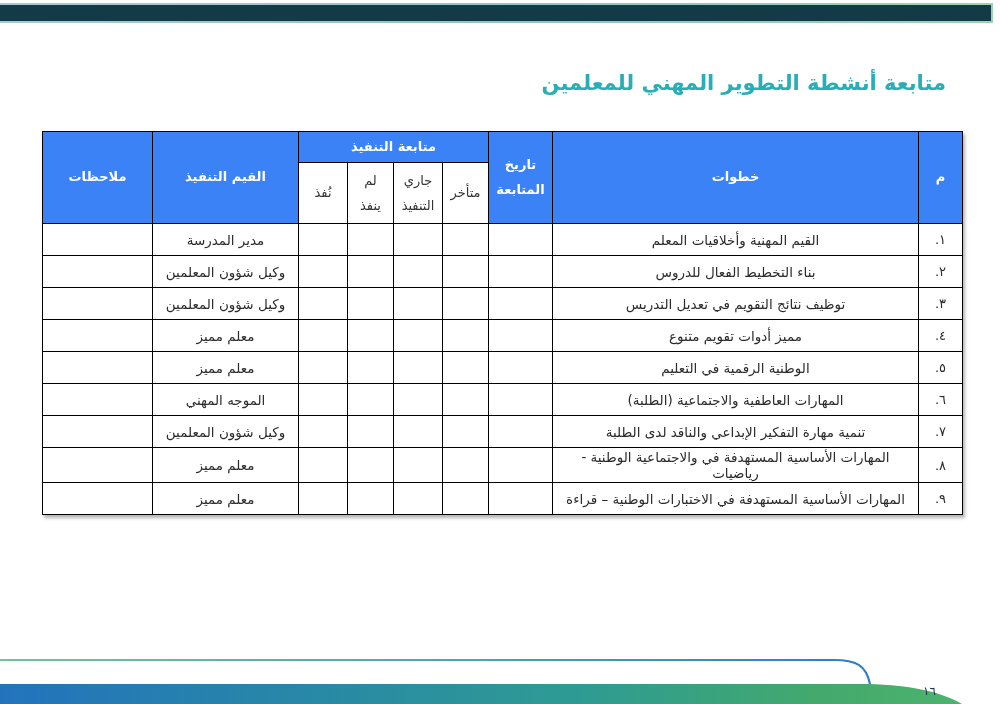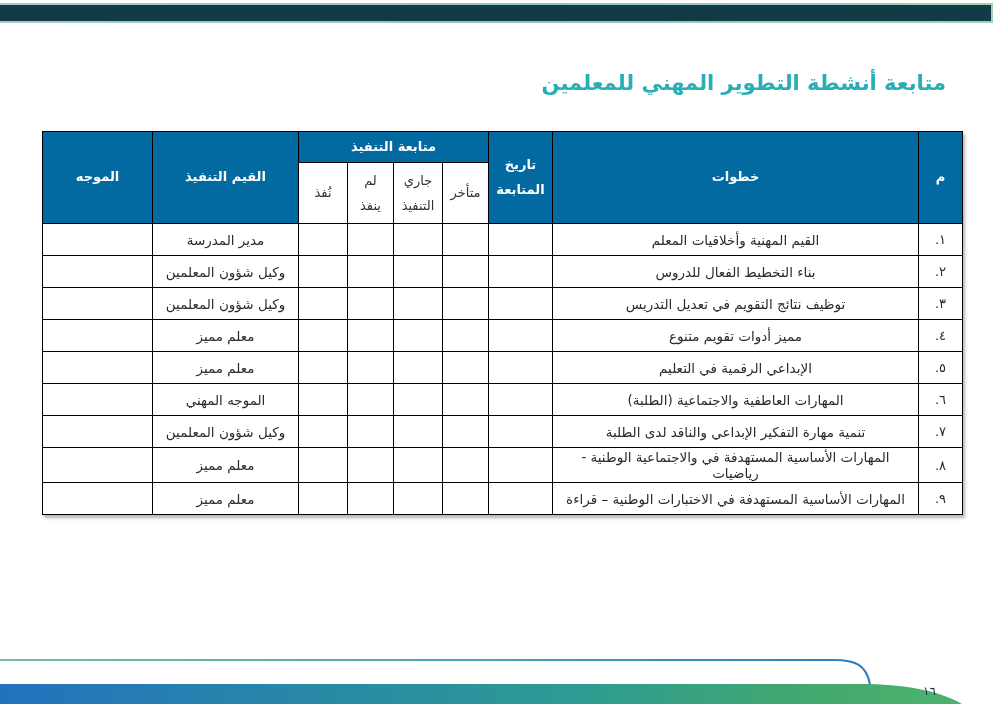--- a/index.html
+++ b/index.html
@@ -31,21 +31,21 @@
     border:1.5px solid #000;
     box-shadow:2px 3px 3px rgba(90,90,90,.45);
     background:#fff;
   }
   table.followup th,table.followup td{
     border:1px solid #000;
     text-align:center;vertical-align:middle;
     padding:1px 4px;overflow:hidden;
   }
   th.teal{
-    background:#0369a1;color:#ffffff;
+    background:#3b82f6;color:#ffffff;
     font-size:13px;font-weight:bold;line-height:1.9;
   }
   th.sub{
     background:#ffffff;color:#333333;
     font-size:13px;font-weight:normal;line-height:1.95;
   }
   tbody td{
     font-size:13.5px;color:#2b2b2b;background:#ffffff;height:29px;
   }
   tr.hrow1{height:31px;}
@@ -79,21 +79,21 @@
     <col style="width:146px">
       <col style="width:110px">
   </colgroup>
   <thead>
     <tr class="hrow1">
       <th class="teal" rowspan="2">م</th>
       <th class="teal" rowspan="2">خطوات</th>
       <th class="teal" rowspan="2">تاريخ المتابعة</th>
       <th class="teal" colspan="4">متابعة التنفيذ</th>
       <th class="teal" rowspan="2">القيم التنفيذ</th>
-      <th class="teal" rowspan="2">الموجه</th>
+      <th class="teal" rowspan="2">ملاحظات</th>
     </tr>
     <tr class="hrow2">
       <th class="sub">متأخر</th>
       <th class="sub">جاري التنفيذ</th>
       <th class="sub">لم ينفذ</th>
       <th class="sub">نُفذ</th>
     </tr>
   </thead>
   <tbody>
     <tr>
@@ -135,21 +135,21 @@
       <td></td>
       <td></td>
       <td></td>
       <td></td>
       <td></td>
       <td>معلم مميز</td>
       <td></td>
     </tr>
     <tr>
       <td class="no-cell">٥.</td>
-      <td>الإبداعي الرقمية في التعليم</td>
+      <td>الوطنية الرقمية في التعليم</td>
       <td></td>
       <td></td>
       <td></td>
       <td></td>
       <td></td>
       <td>معلم مميز</td>
       <td></td>
     </tr>
     <tr>
       <td class="no-cell">٦.</td>

